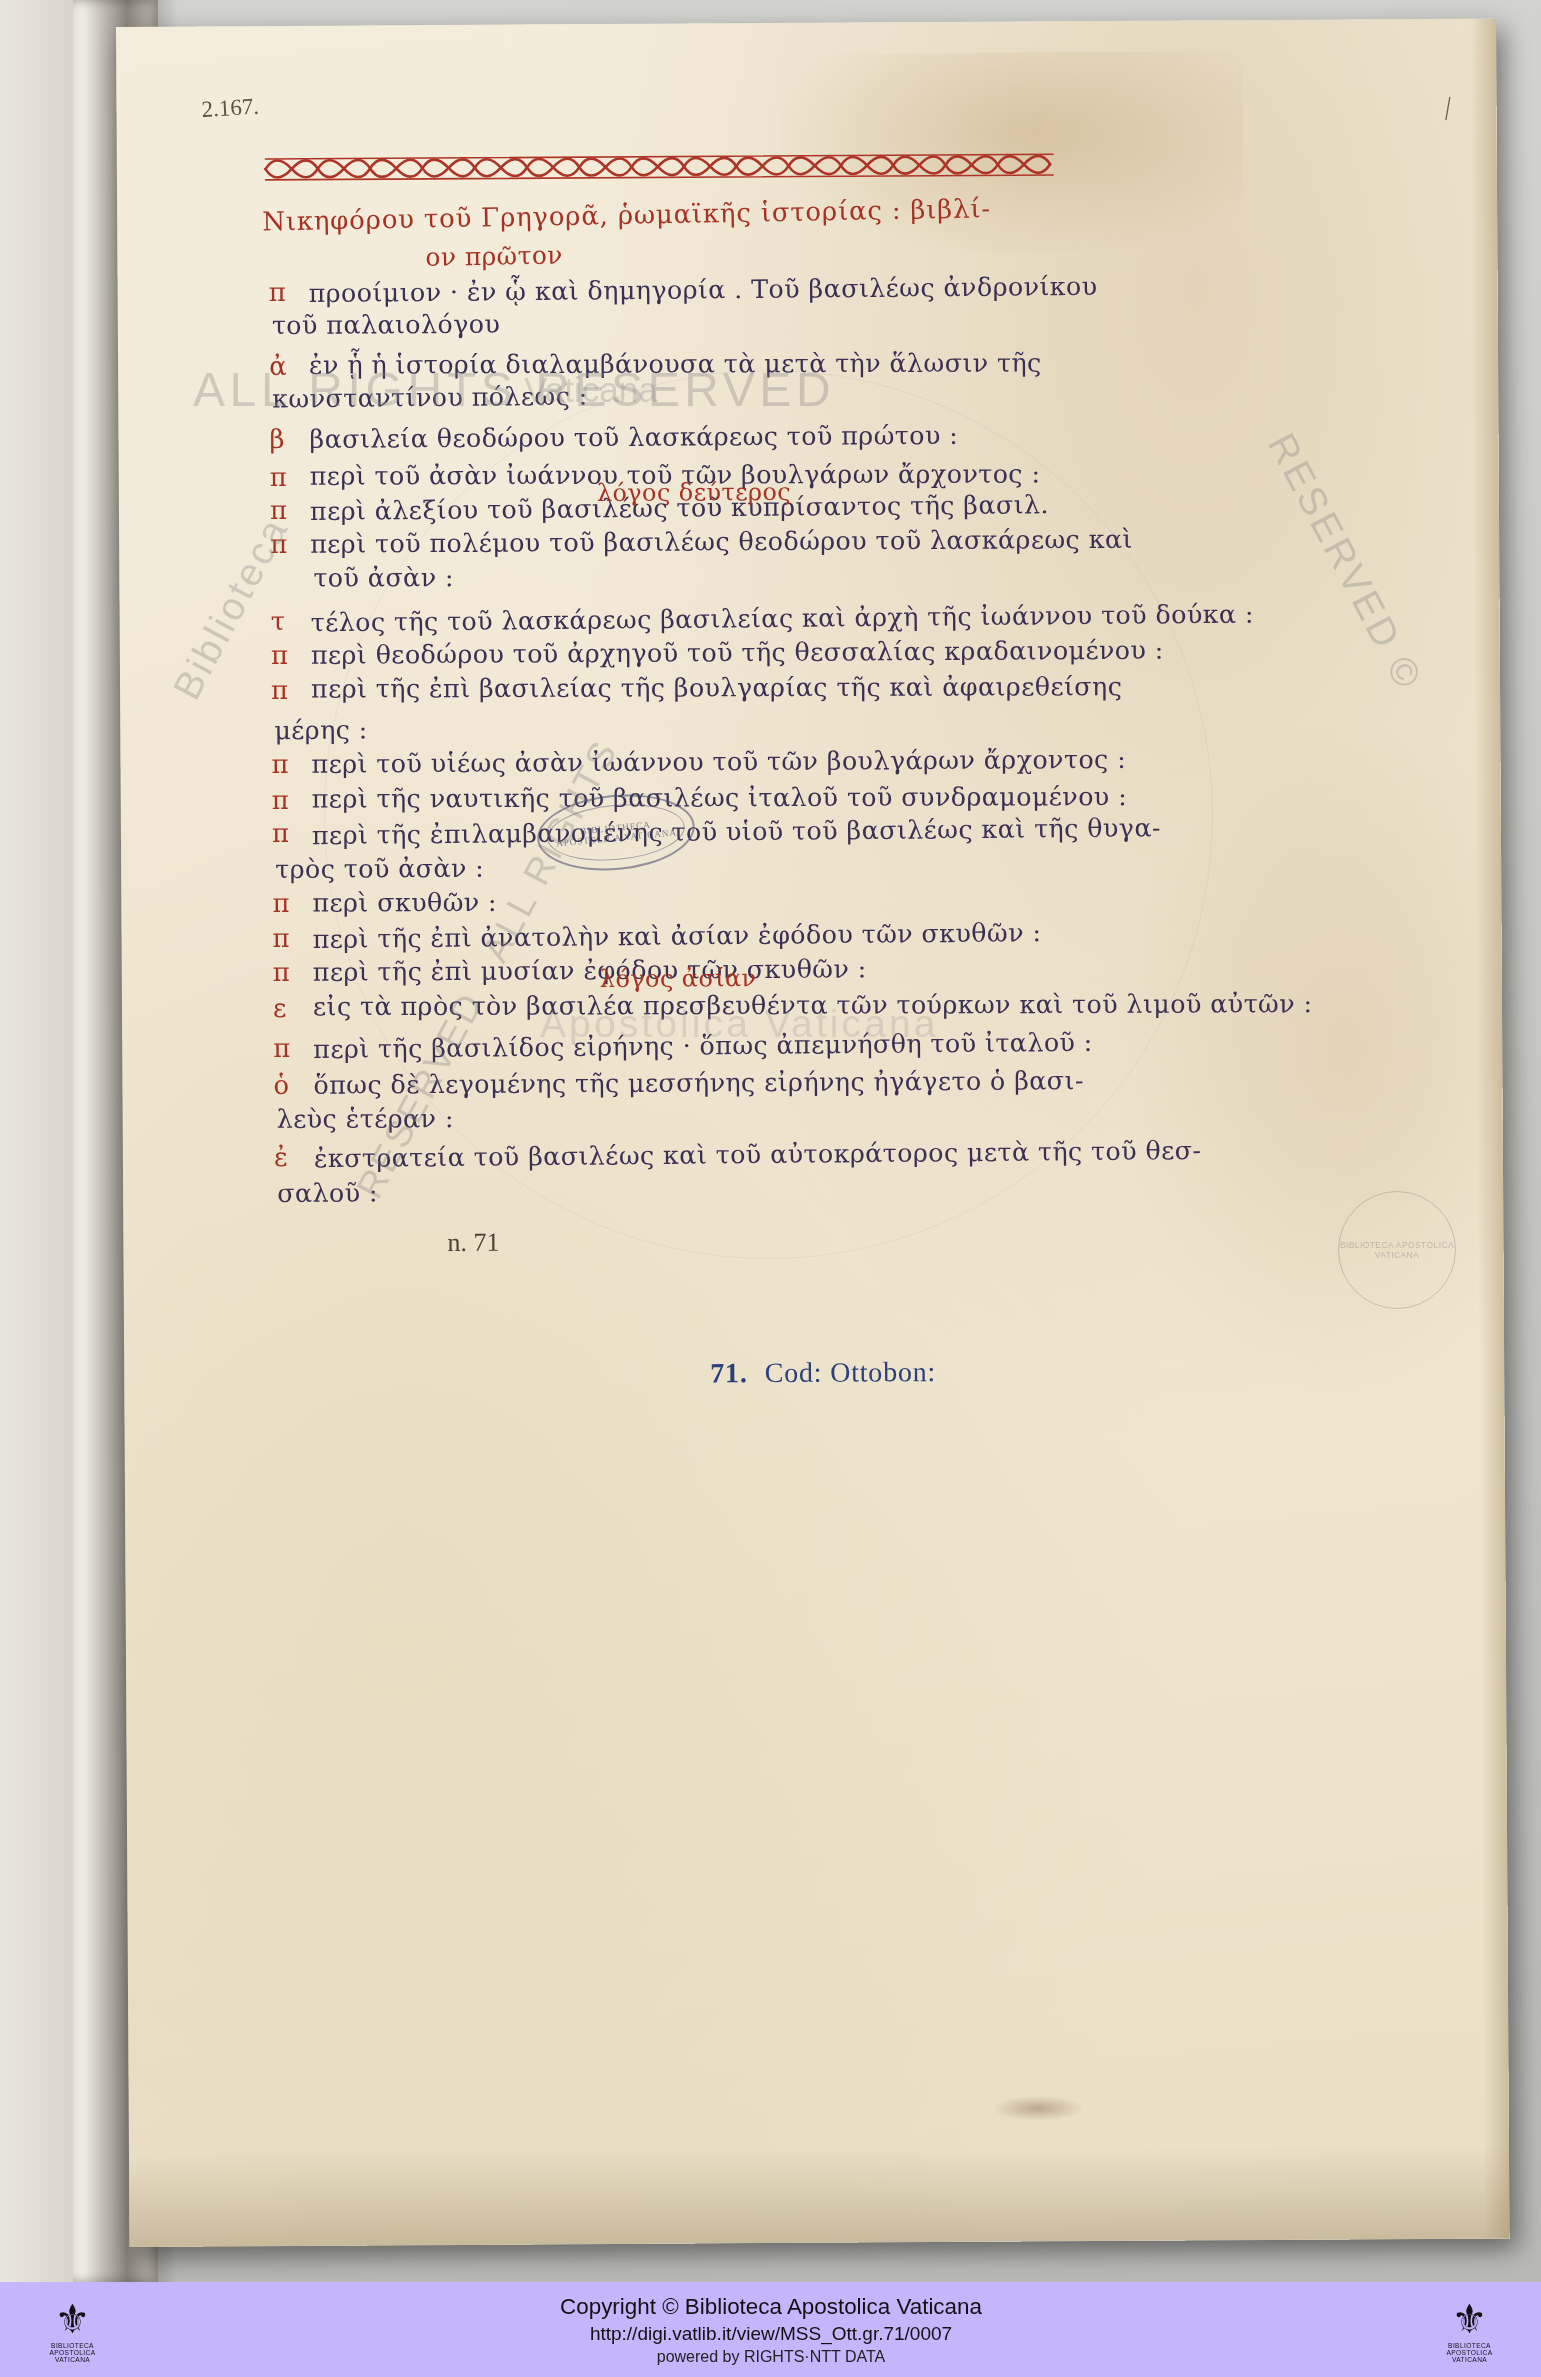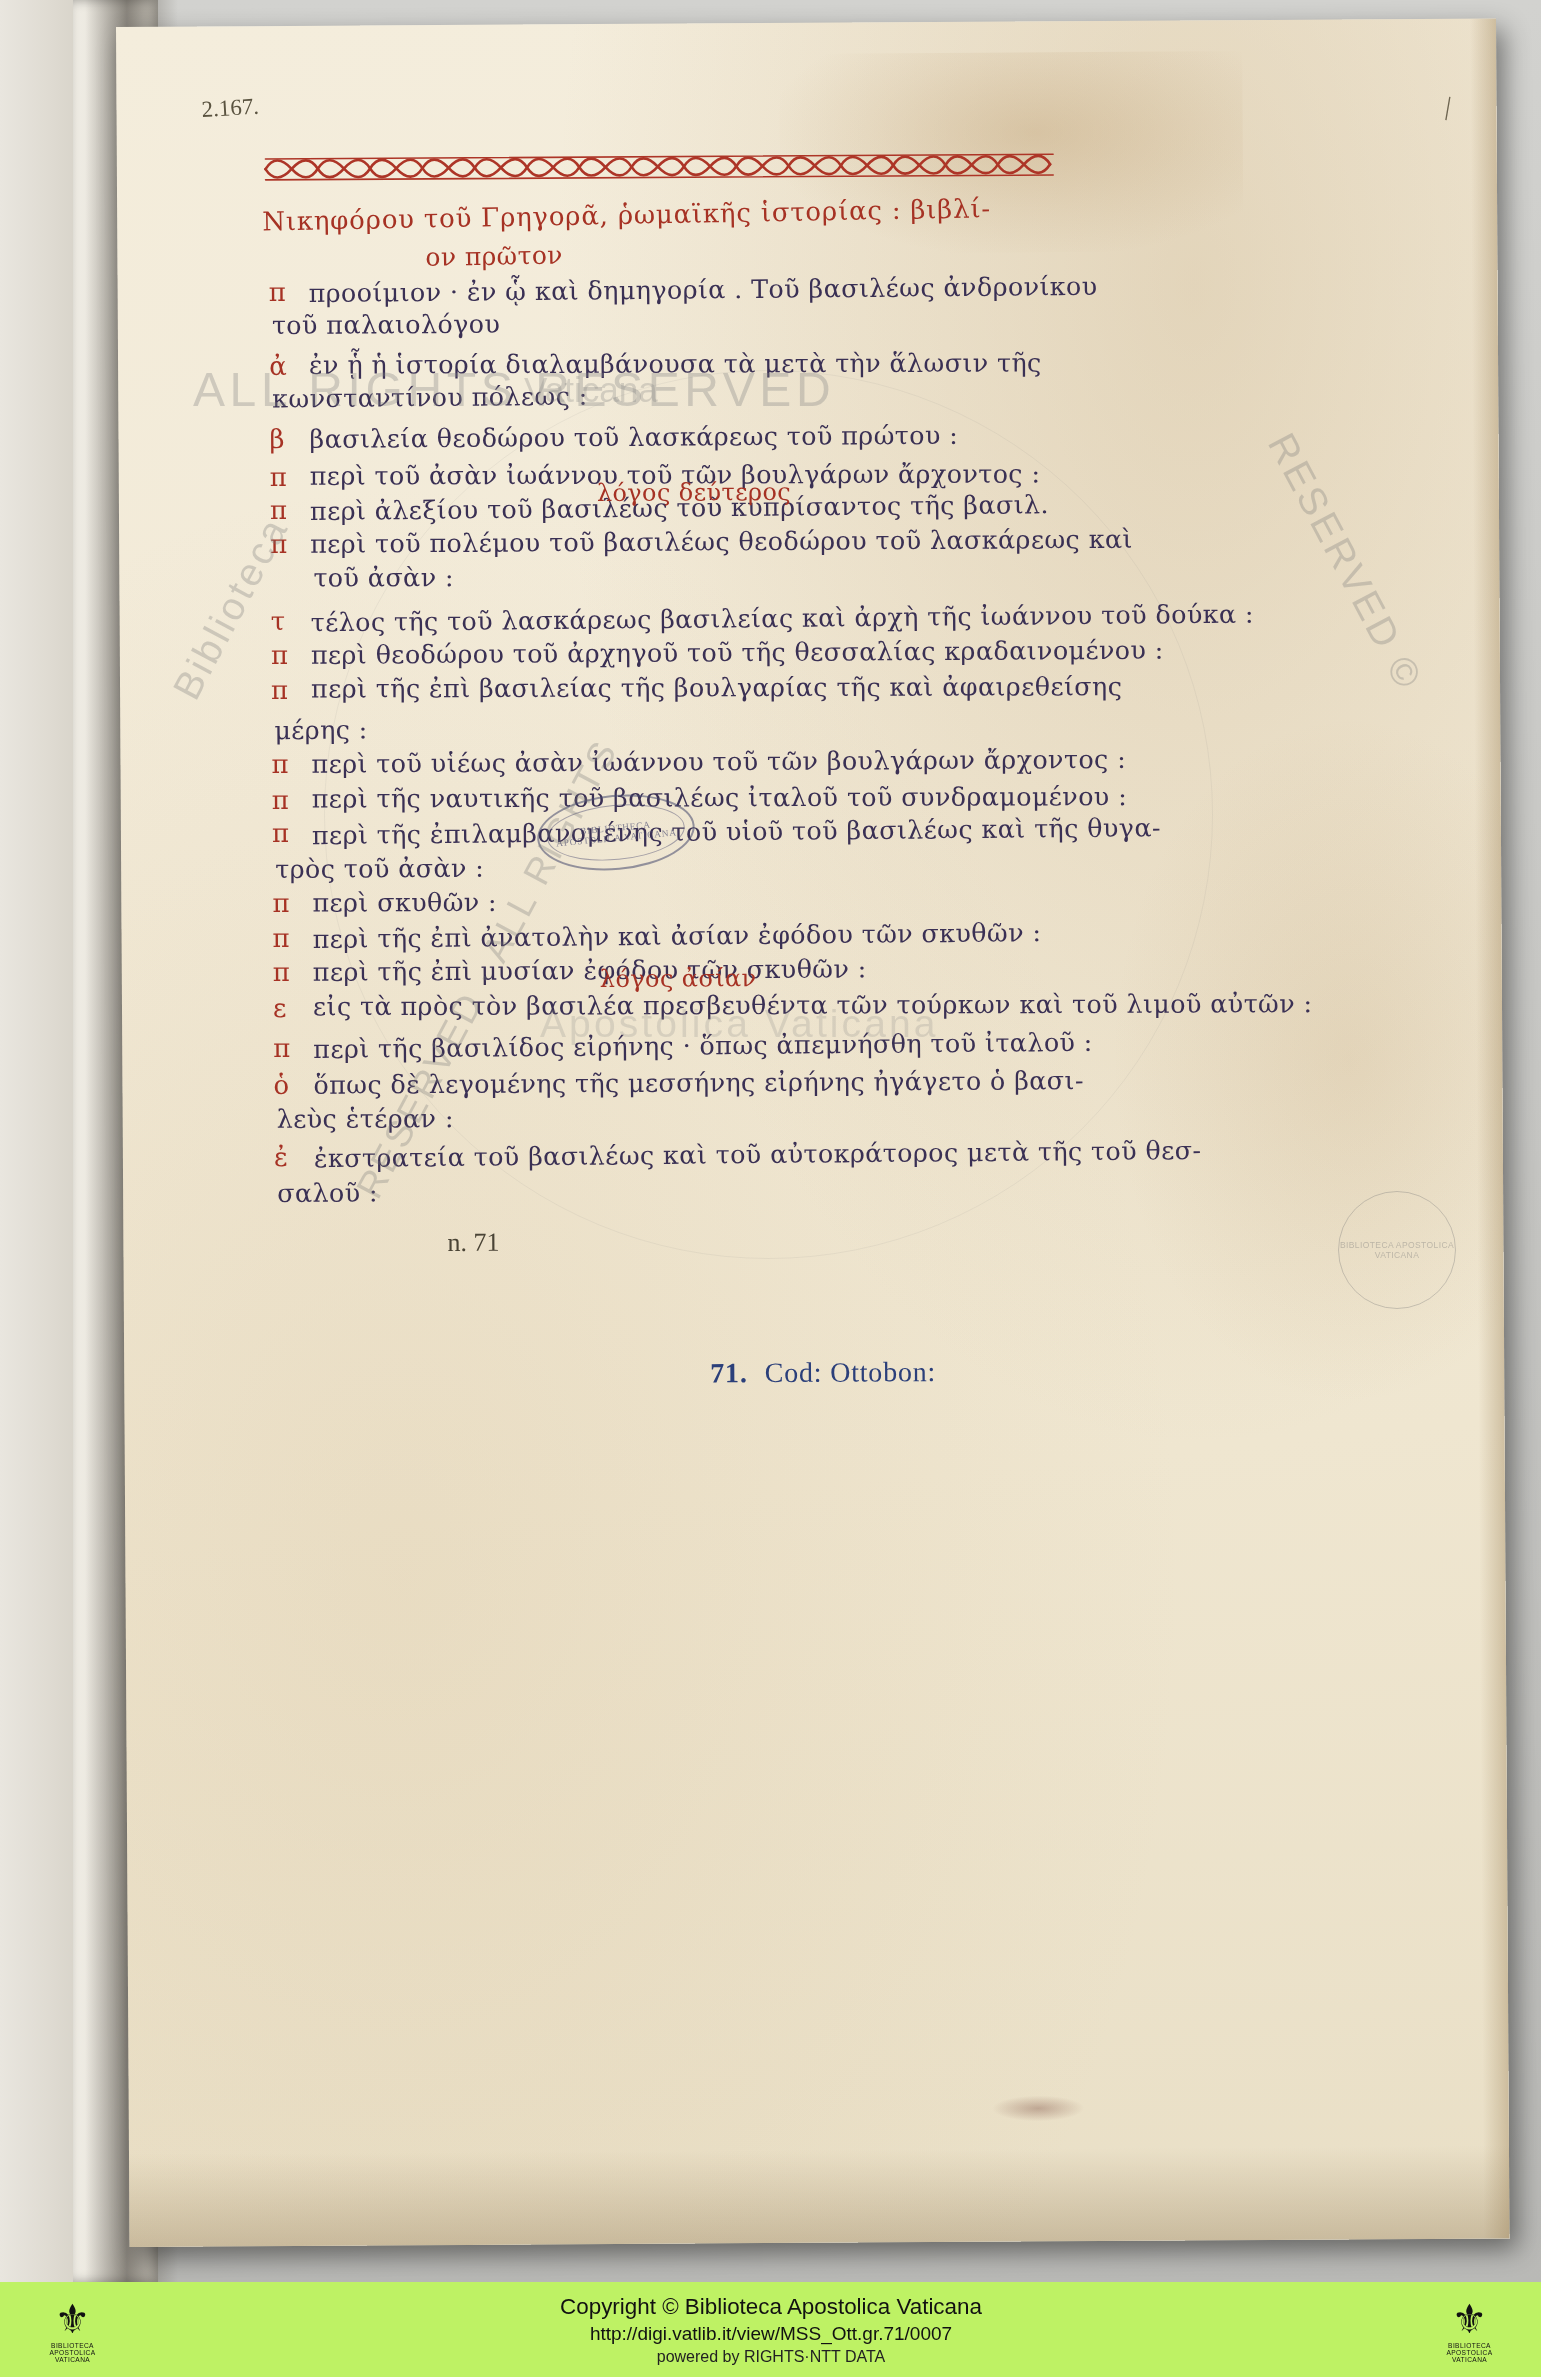--- a/index.html
+++ b/index.html
@@ -191,21 +191,21 @@
     font-family:"Liberation Sans", sans-serif;
     font-size:8.5px; text-align:center;
     display:flex; align-items:center; justify-content:center;
     letter-spacing:0.4px;
   }
   #wm-seal-right { left:1338px; top:1191px; }
 
   
   #footer {
     position:absolute; left:0; top:2282px; width:1542px; height:96px;
-    background:#bef264;
+    background:#c4b5fd;
     display:flex; align-items:center; justify-content:center;
   }
   #footer-text {
     text-align:center;
     font-family:"Liberation Sans", sans-serif;
     color:#111;
   }
   #footer-line1 { font-size:22.4px; }
   #footer-line2 { font-size:19px; margin-top:3.1px; }
   #footer-line3 { font-size:16px; margin-top:3.9px; color:#222; }

